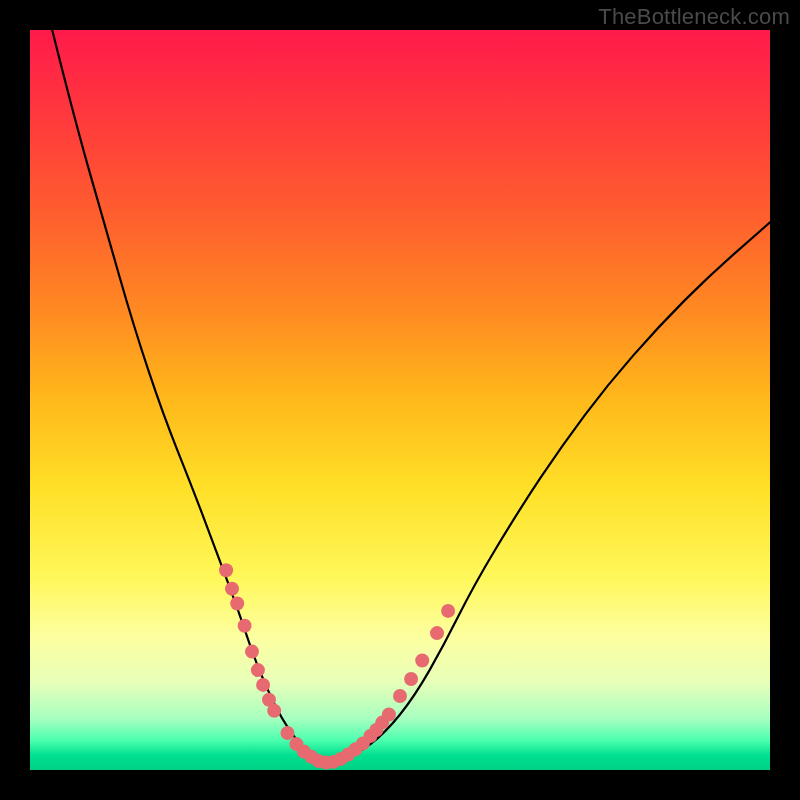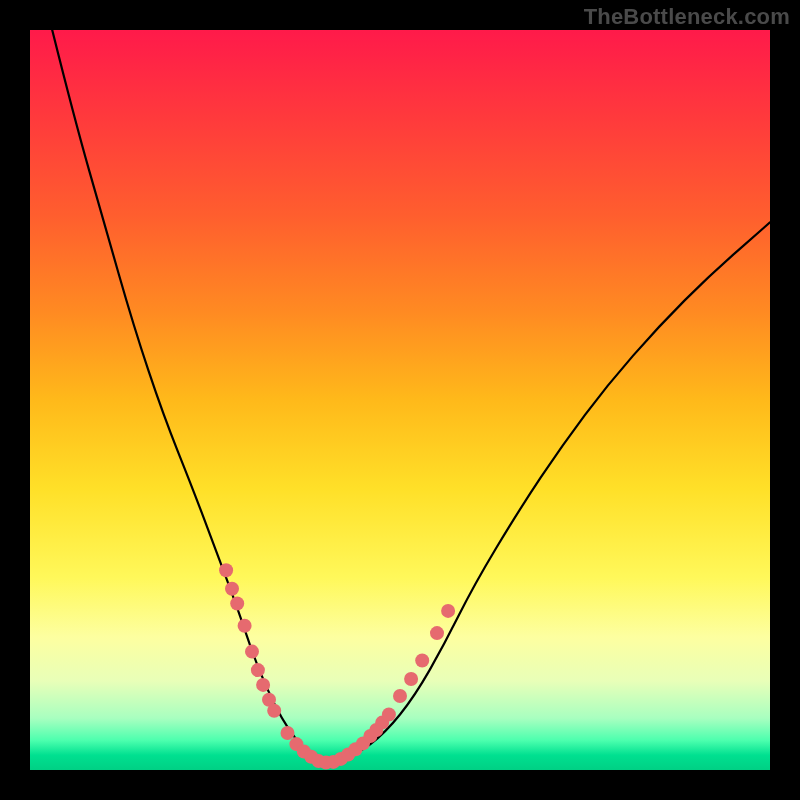--- a/index.html
+++ b/index.html
@@ -38,21 +38,21 @@
       #00e090 98%,
       #00d084 100%
     );
   }
   .watermark {
     position: absolute;
     top: 4px;
     right: 10px;
     font-family: Arial, Helvetica, sans-serif;
     font-size: 22px;
-    font-weight: 700;
+    font-weight: 400;
     color: #4a4a4a;
     letter-spacing: 0.2px;
     user-select: none;
   }
   svg.overlay {
     position: absolute;
     left: 0;
     top: 0;
     width: 740px;
     height: 740px;

